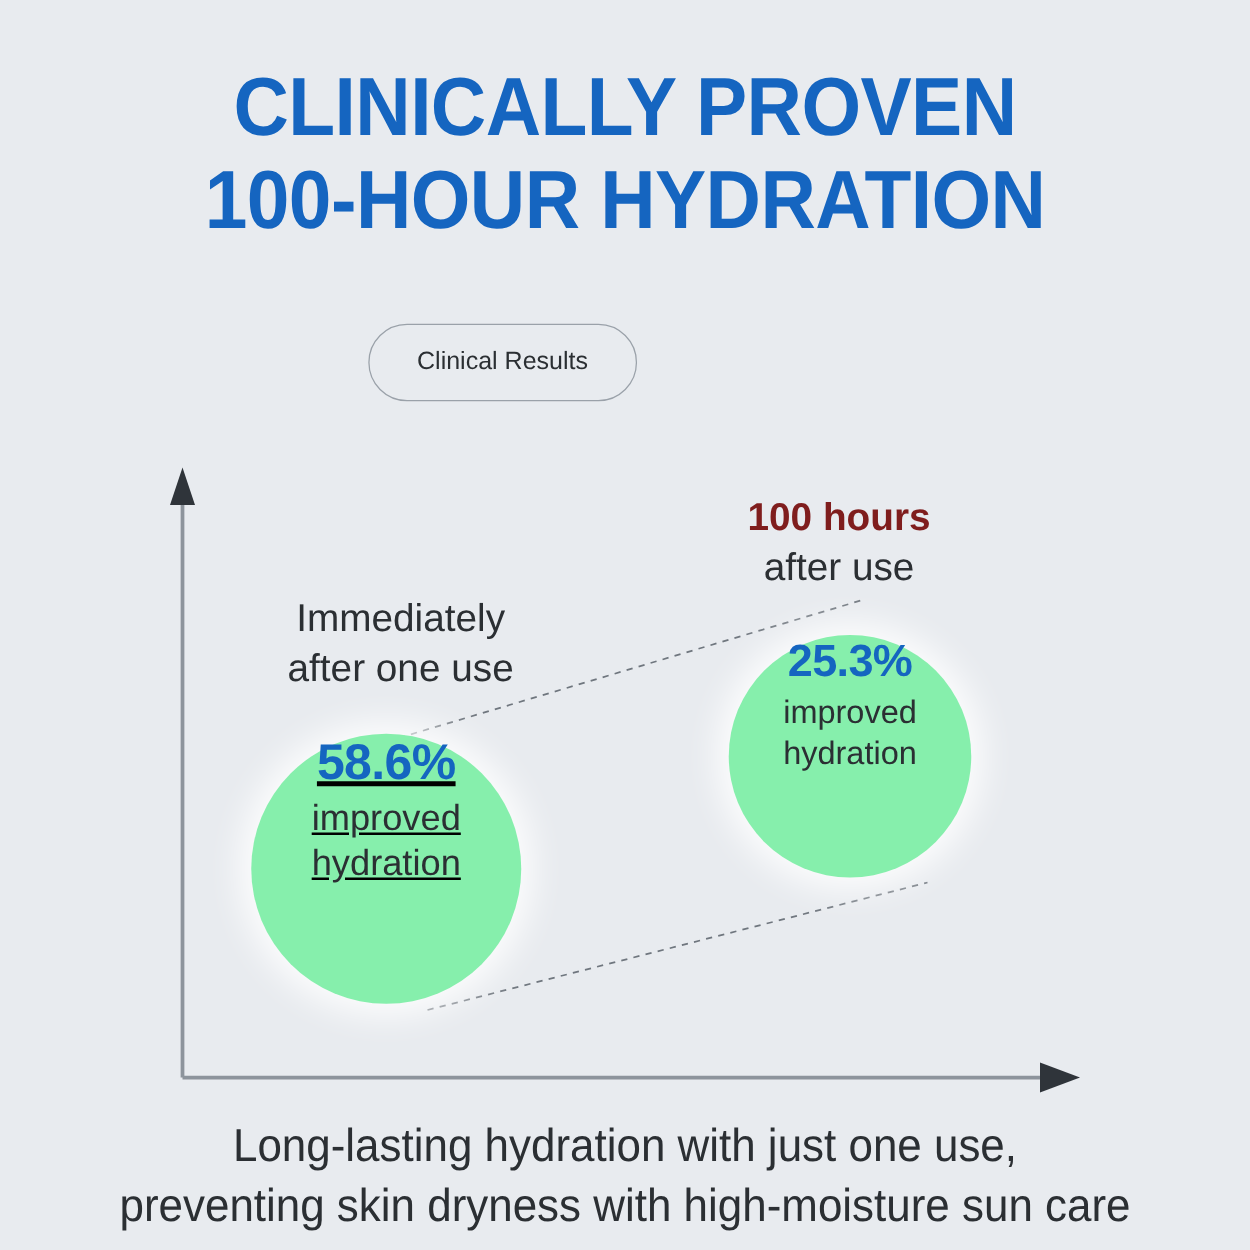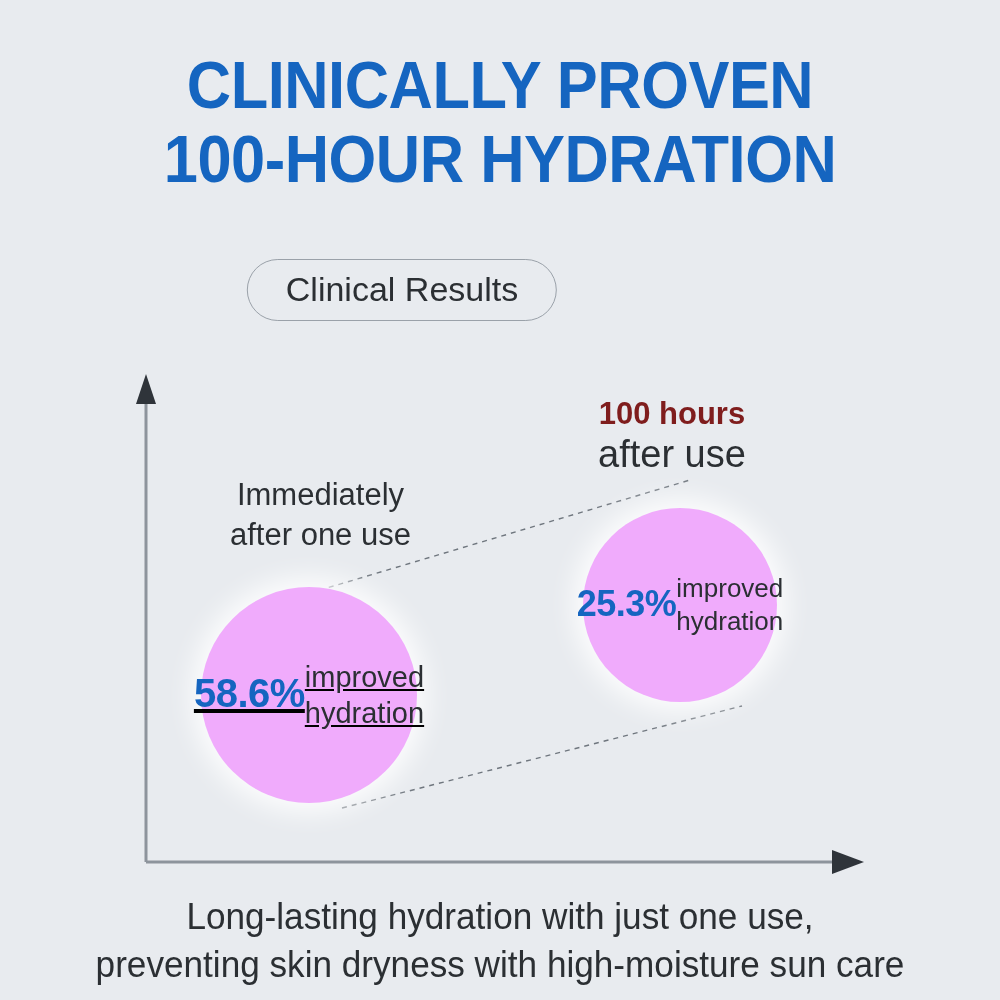--- a/index.html
+++ b/index.html
@@ -44,21 +44,21 @@
     position: absolute;
     left: 50%;
     top: 259px;
     transform: translateX(-50%);
     box-sizing: border-box;
     padding: 12px 38px 14px 38px;
     border: 1.6px solid #9aa1a9;
     border-radius: 32px;
     background: transparent;
     color: #2b2f33;
-    font-size: 34px;
+    font-size: 20px;
     line-height: 34px;
     white-space: nowrap;
   }
 
   
   .chart {
     position: absolute;
     left: 0;
     top: 0;
     width: 1000px;
@@ -90,34 +90,35 @@
   }
   .label-100h .hours-strong {
     display: block;
     color: #7f1d1d;
     font-weight: bold;
     font-size: 31px;
     line-height: 40px;
   }
   .label-100h .hours-sub {
     display: block;
-    font-size: 38px;
+    font-size: 31px;
     line-height: 40px;
   }
   .label-line { display: block; }
 
   
   .result-circle {
     position: absolute;
     border-radius: 50%;
-    background: #f0abfc;
+    background: #86efac;
     box-shadow: 0 0 26px 10px rgba(255,255,255,0.85);
     display: flex;
+    flex-direction: column;
     align-items: center;
-    justify-content: center;
+    justify-content: flex-start;
     text-align: center;
   }
   .circle-left {
     left: 201px;
     top: 587px;
     width: 216px;
     height: 216px;
     text-decoration: underline;
   }
   .circle-right {

